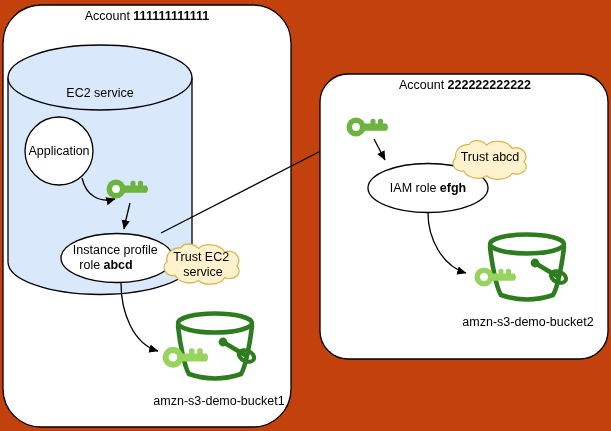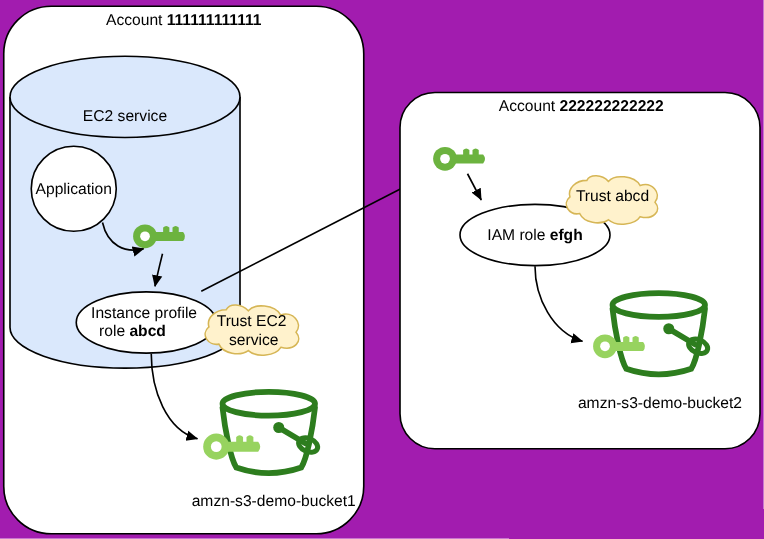--- a/index.html
+++ b/index.html
@@ -5,21 +5,21 @@
   html, body {
     margin: 0;
     padding: 0;
     background: #ffffff;
     font-family: "Liberation Sans", sans-serif;
   }
   .canvas-wrap {
     width: 611px;
     height: 431px;
     position: relative;
-    background: #a21caf;
+    background: #c2410c;
   }
   svg text {
     font-family: "Liberation Sans", sans-serif;
     font-size: 12.5px;
     fill: #000000;
   }
   .bold { font-weight: bold; }
   .shape-stroke { stroke: #000000; stroke-width: 1.3; }
   .arrow-line { stroke: #000000; stroke-width: 1.3; fill: none; }
 </style>

